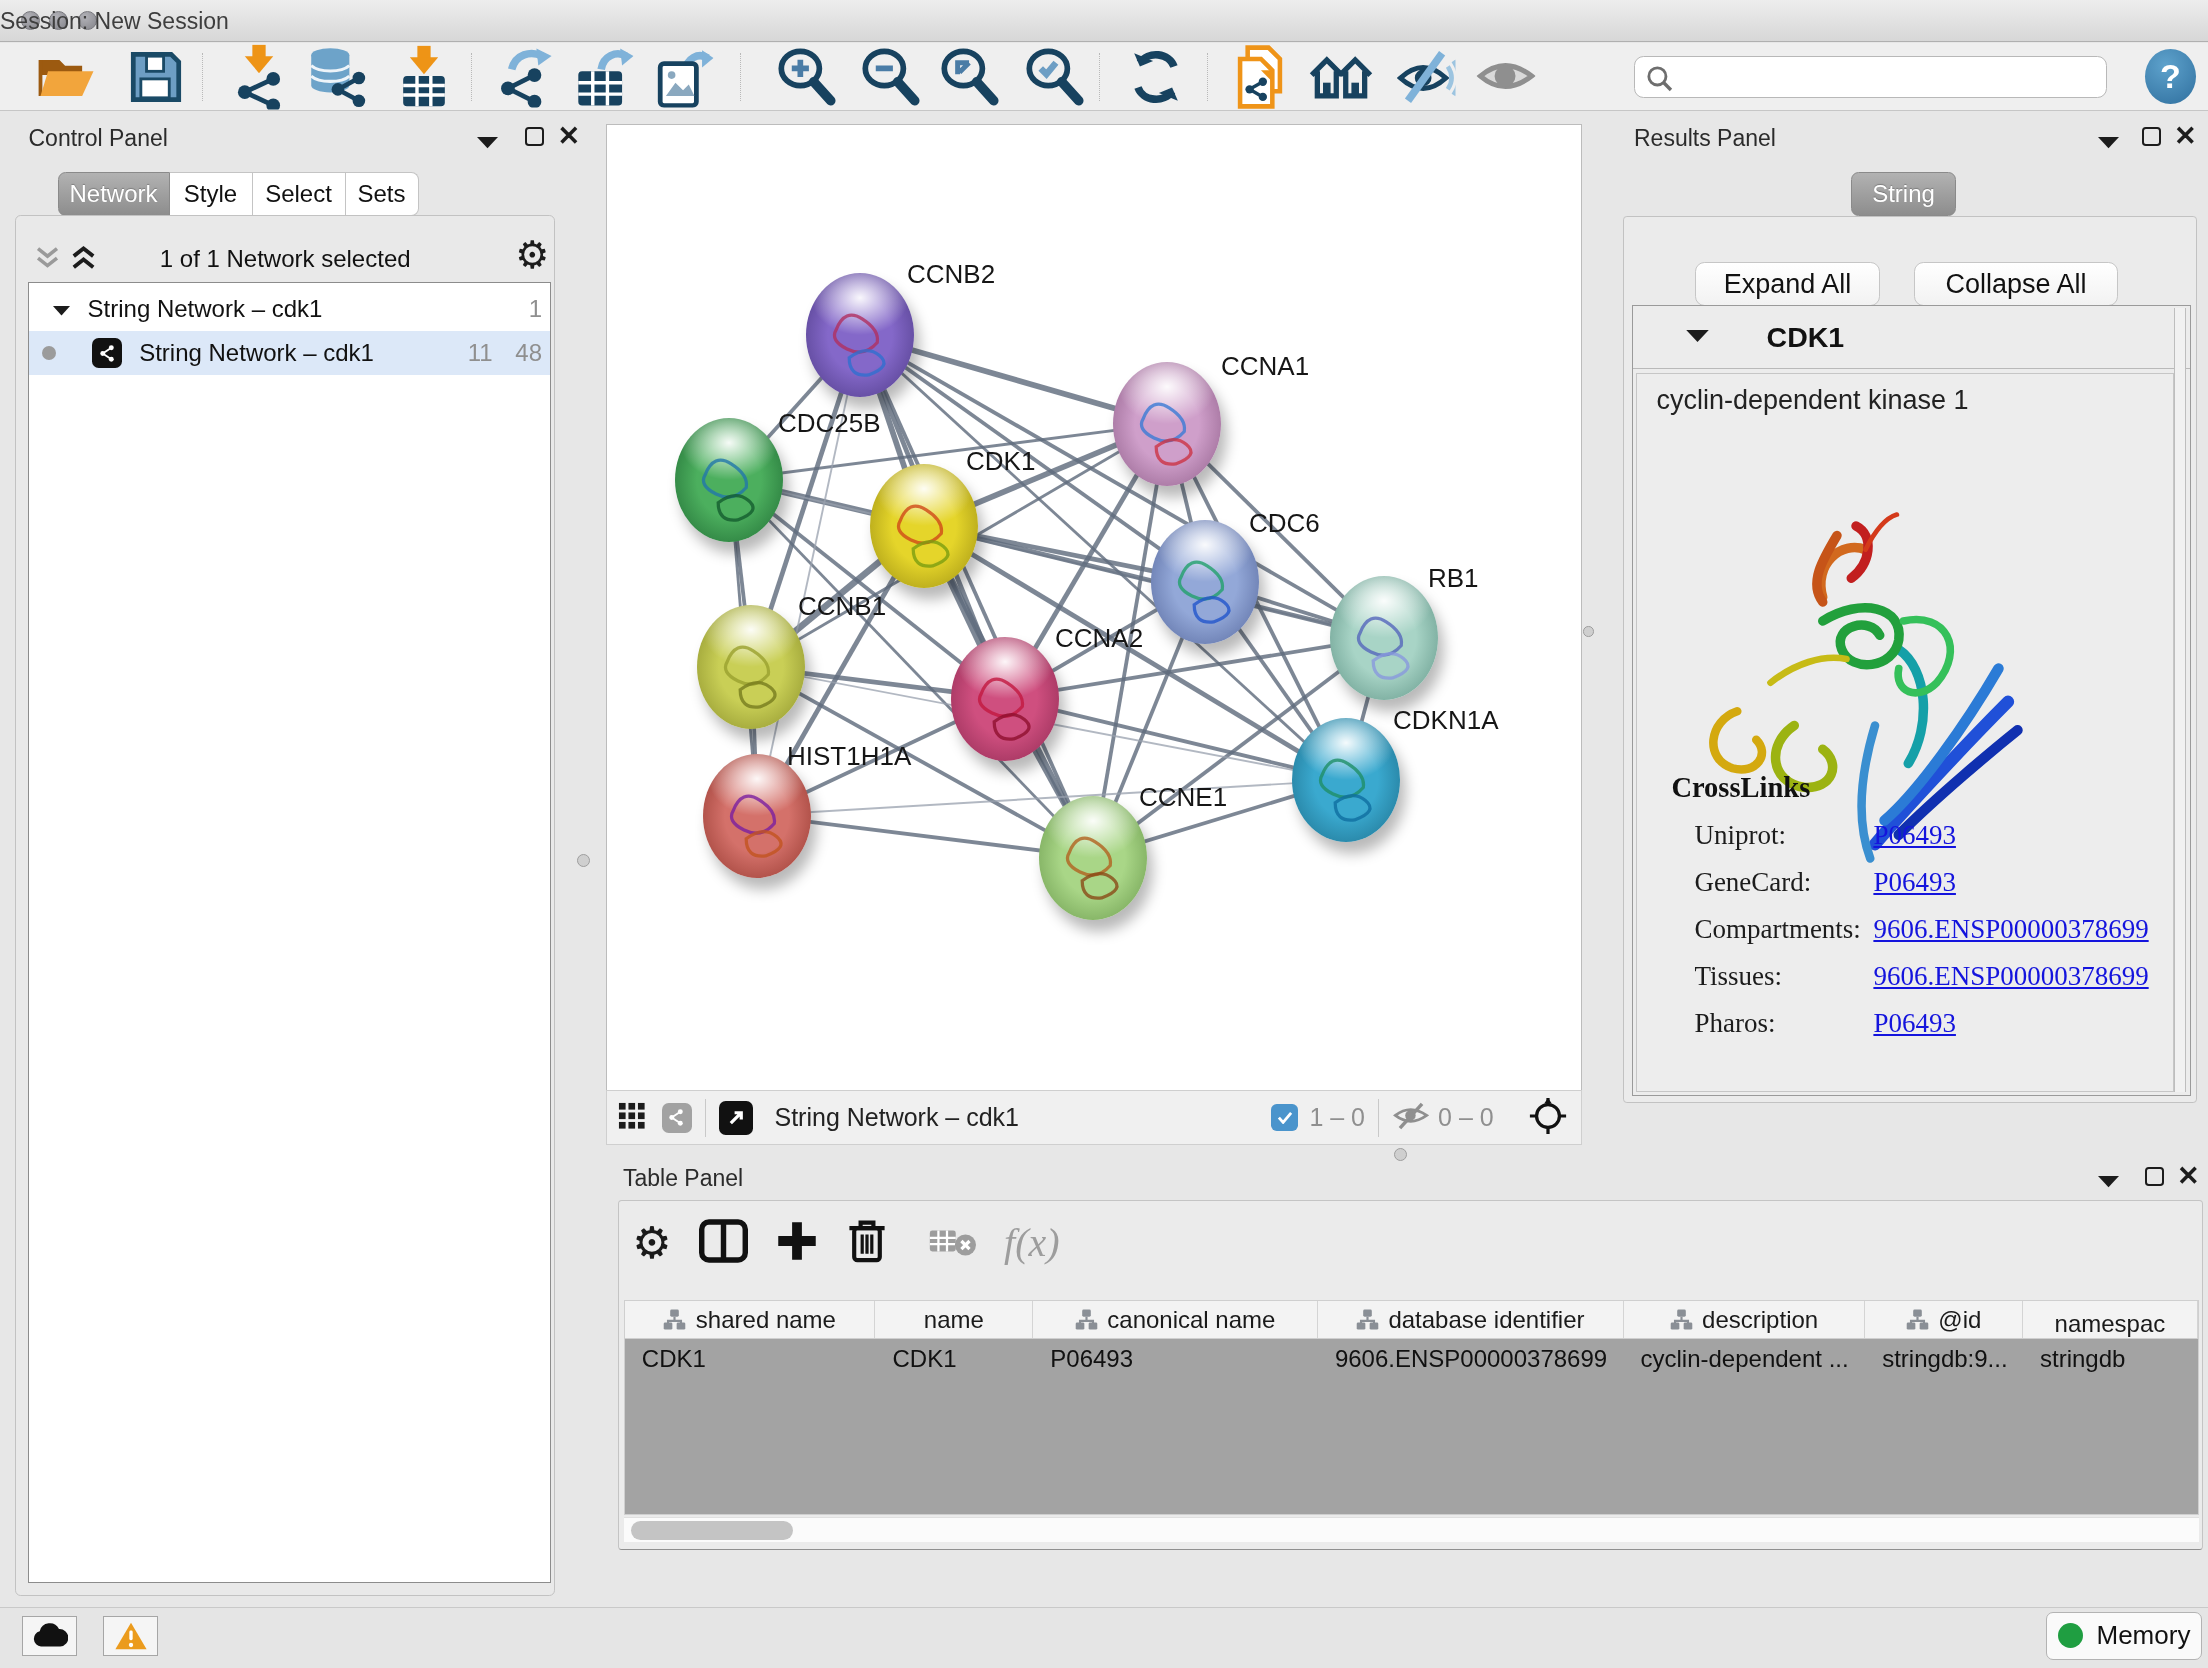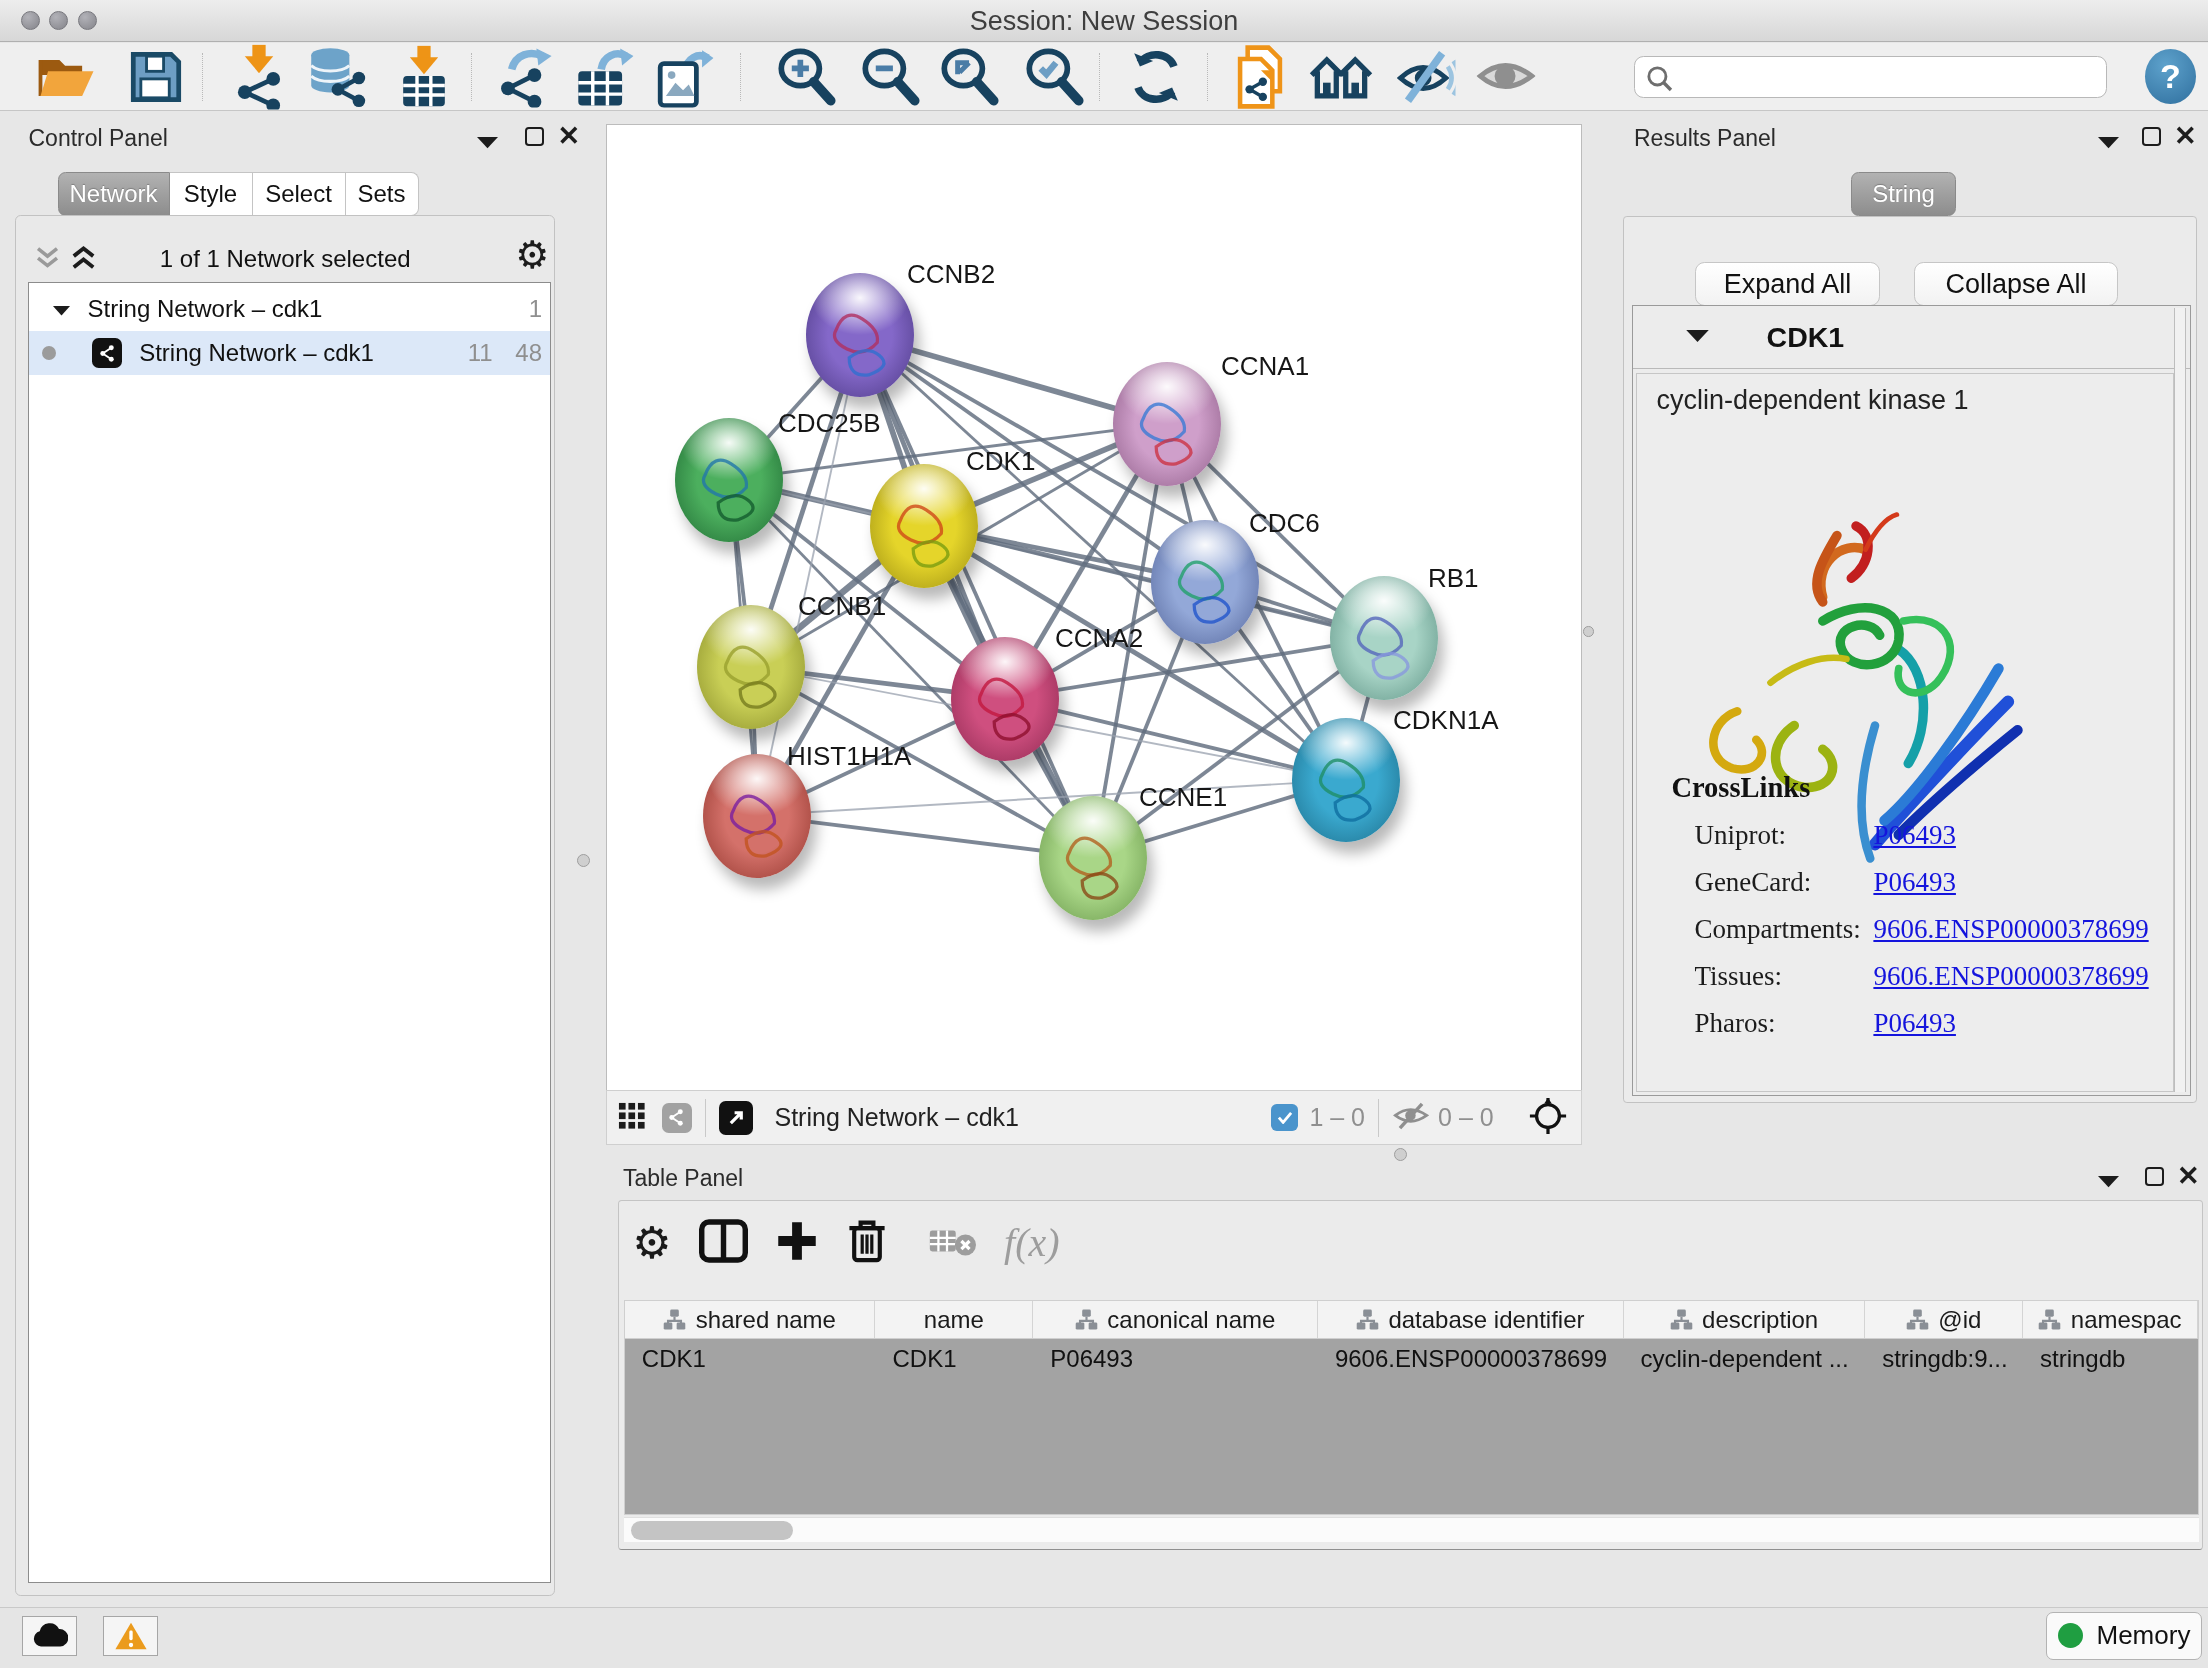--- a/index.html
+++ b/index.html
@@ -6,21 +6,21 @@
   body { font-family:"Liberation Sans", sans-serif; background:#9a9a9a; }
   .app { position:relative; width:2208px; height:1668px; background:#e7e7e7; overflow:hidden; }
   .abs { position:absolute; }
 
   
   .titlebar { position:absolute; left:0; top:0; width:2208px; height:42px;
     background:linear-gradient(#ededed,#d7d7d7); border-bottom:1px solid #b0b0b0; }
   .tl { position:absolute; top:11.4px; width:19px; height:19px; border-radius:50%;
     background:radial-gradient(circle at 35% 30%, #b2b2b8, #84848a); border:1px solid #77777d; }
   .win-title { position:absolute; left:0; top:0; width:100%; height:30px; line-height:42px;
-    text-align:center; font-size:27px; color:#3e3e3e; }
+    text-align:left; font-size:23px; color:#3e3e3e; }
 
   
   .toolbar { position:absolute; left:0; top:43px; width:2208px; height:68px; background:#efefef;
     border-bottom:1px solid #c6c6c6; }
   .tbi { position:absolute; top:50%; transform:translate(-50%,-50%); display:flex; align-items:center; justify-content:center; }
   .tbsep { position:absolute; top:9.5px; height:48px; border-left:1.9px dotted #b9b9b9; }
   .searchbox { position:absolute; left:1634px; top:13.3px; width:473px; height:42px; background:#fff;
     border:1.9px solid #b8b8b8; border-radius:9.5px; }
   .searchbox input { position:absolute; left:48px; top:1.9px; width:409px; height:34px; border:none; outline:none; font-size:23px; background:transparent; }
   .help-btn { position:absolute; left:2145px; top:5.7px; width:51px; height:55px; border-radius:50%;
@@ -665,21 +665,21 @@
           </div>
           <div class="th" style="width: 158px;">
             <svg viewBox="0 0 16 16" width="23" height="23">
               <rect x="5" y="1" width="6" height="5" rx="1" fill="#8a8f96"></rect>
               <path d="M8 6v3M3.5 11V9h9v2" stroke="#8a8f96" stroke-width="1.5" fill="none"></path>
               <rect x="0.5" y="10" width="6" height="5" rx="1" fill="#8a8f96"></rect>
               <rect x="9.5" y="10" width="6" height="5" rx="1" fill="#8a8f96"></rect>
             </svg>
             <span>@id</span>
           </div>
-          <div class="th" style="width: 175px;">
+          <div class="th" style="width: 175px; flex-direction: column;">
             <svg viewBox="0 0 16 16" width="23" height="23">
               <rect x="5" y="1" width="6" height="5" rx="1" fill="#8a8f96"></rect>
               <path d="M8 6v3M3.5 11V9h9v2" stroke="#8a8f96" stroke-width="1.5" fill="none"></path>
               <rect x="0.5" y="10" width="6" height="5" rx="1" fill="#8a8f96"></rect>
               <rect x="9.5" y="10" width="6" height="5" rx="1" fill="#8a8f96"></rect>
             </svg>
             <span>namespac</span>
           </div>
         </div>
       <div id="table-rows">

